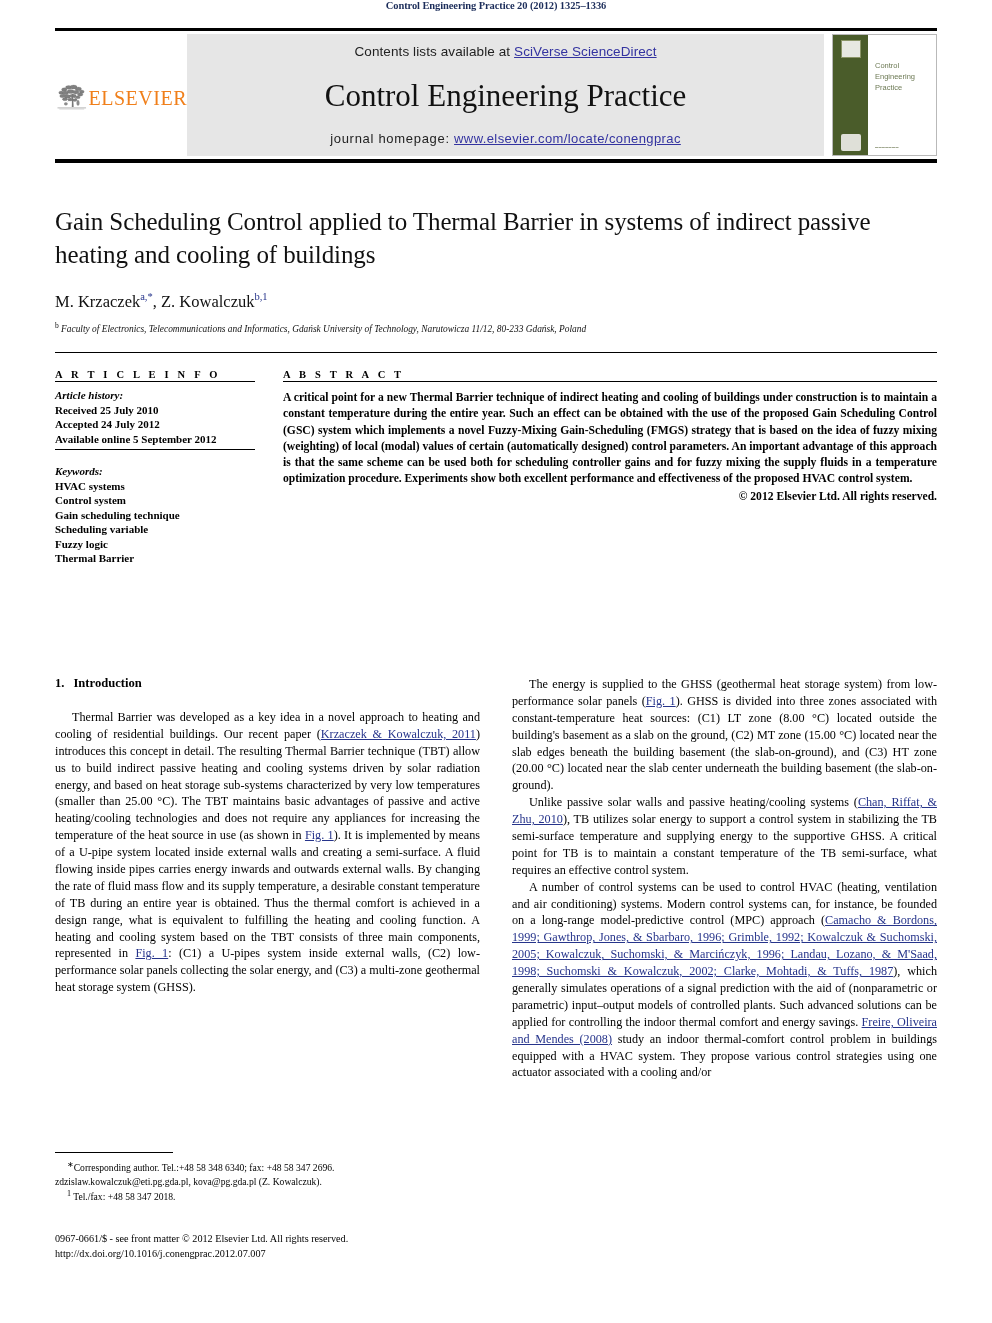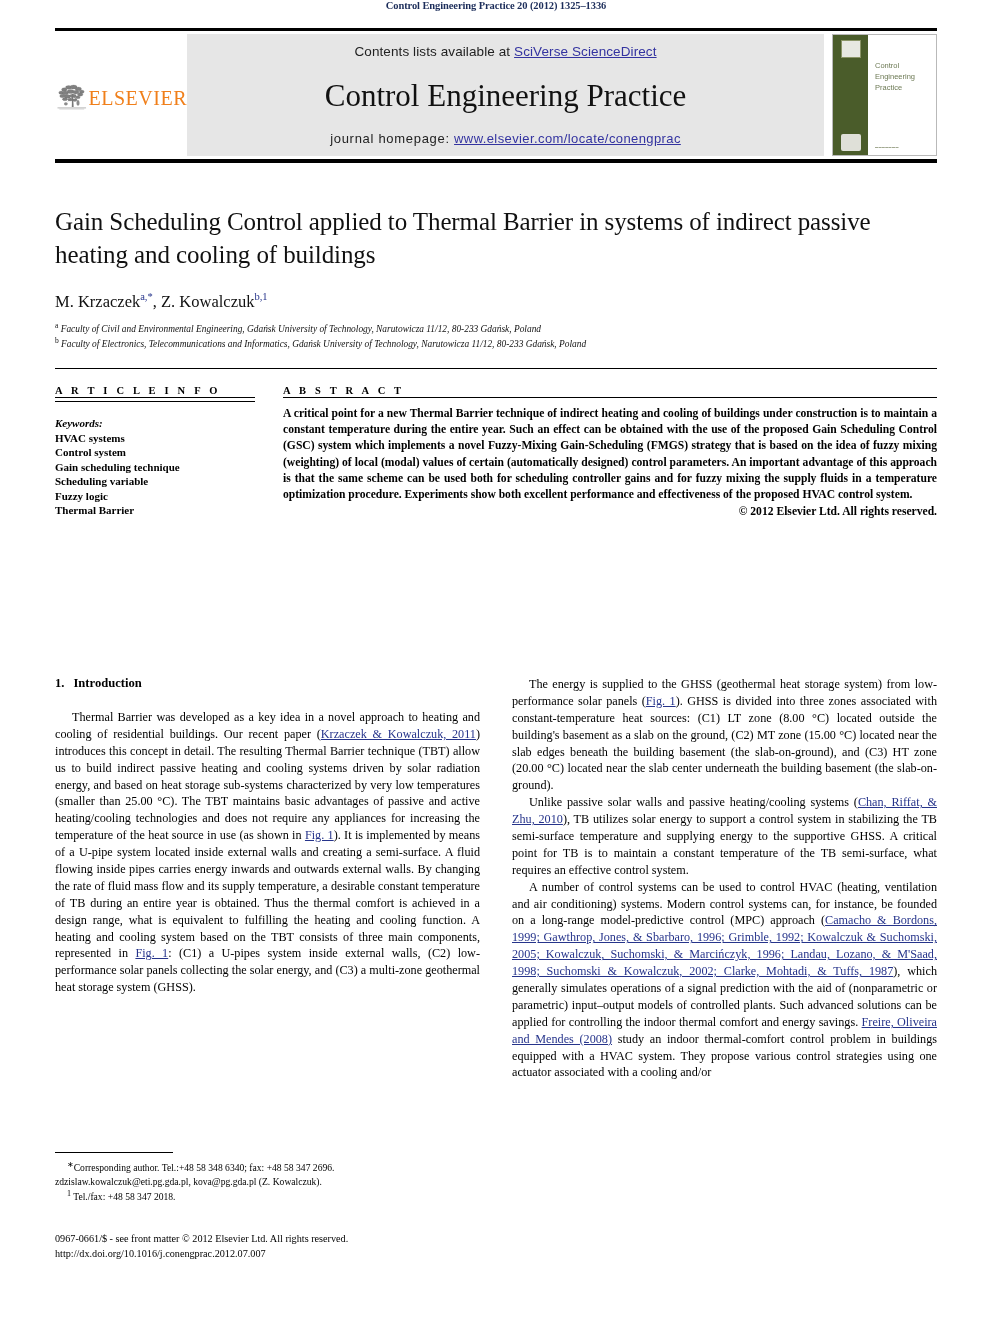--- a/index.html
+++ b/index.html
@@ -348,30 +348,35 @@
 
   </div>
 </div>
 
 <div class="title-block">
   <h1 class="paper-title">Gain Scheduling Control applied to Thermal Barrier in systems of indirect passive heating and cooling of buildings</h1>
   <div class="authors">
     <span>M. Krzaczek</span><sup>a,</sup><sup>*</sup><span>, Z. Kowalczuk</span><sup>b,1</sup>
   </div>
   <div class="affiliations">
-    <div><sup>a</sup> <span>Faculty of Civil and Environmental Engineering, Gdańsk University of Technology, Narutowicza 11/12, 80-233 Gdańsk, Poland</span></div>
     <div><sup>b</sup> <span>Faculty of Electronics, Telecommunications and Informatics, Gdańsk University of Technology, Narutowicza 11/12, 80-233 Gdańsk, Poland</span></div>
   </div>
 </div>
 
 <div class="info-abstract">
 
   <div class="col-info">
     <div class="sec-label">A R T I C L E   I N F O</div>
     <div class="rule-thin"></div>
+    <div class="info-group">
+      <div class="ital">Article history:</div>
+      <div>Received 25 July 2010</div>
+      <div>Accepted 24 July 2012</div>
+      <div>Available online 5 September 2012</div>
+    </div>
     <div class="rule-thin" style="margin-top:3px;"></div>
     <div class="info-group keywords-group">
       <div class="ital">Keywords:</div>
       <div>HVAC systems</div>
       <div>Control system</div>
       <div>Gain scheduling technique</div>
       <div>Scheduling variable</div>
       <div>Fuzzy logic</div>
       <div>Thermal Barrier</div>
     </div>

